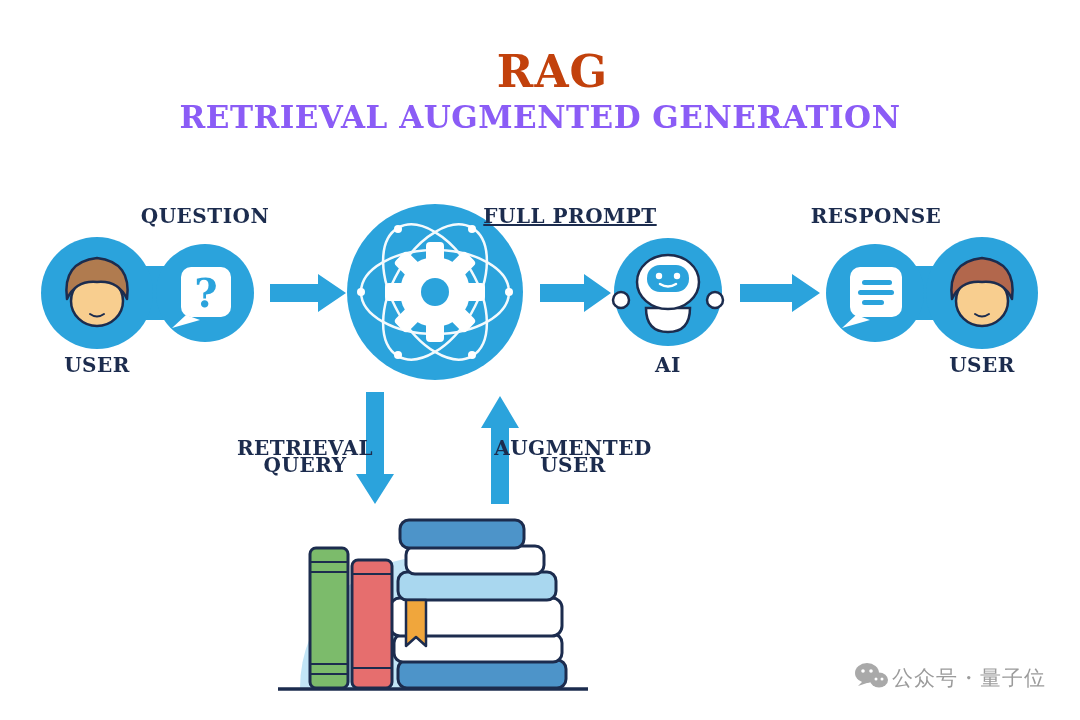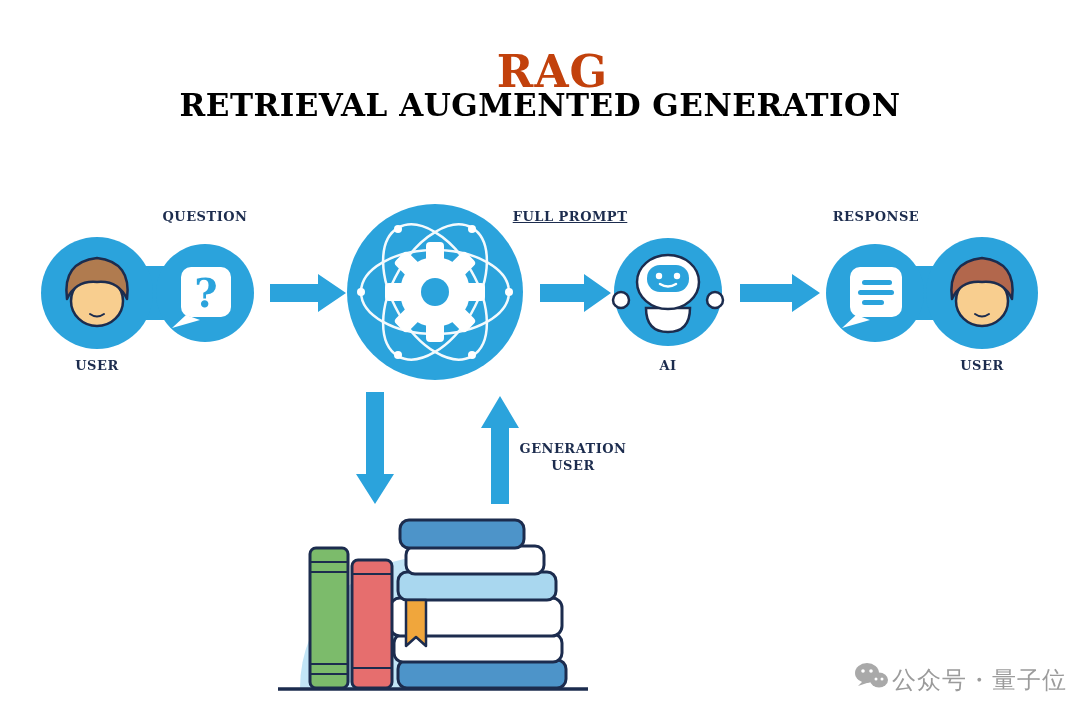--- a/index.html
+++ b/index.html
@@ -17,51 +17,51 @@
     left: 0; right: 0; top: 46px;
     text-align: center;
     font-size: 44px;
     font-weight: bold;
     color: #c2410c;
     letter-spacing: 1px;
     margin-left: 25px;
   }
   .subtitle {
     position: absolute;
-    left: 0; right: 0; top: 87px;
+    left: 0; right: 0; top: 99px;
     text-align: center;
     font-size: 31px;
     font-weight: bold;
-    color: #000000;
+    color: #8b5cf6;
     letter-spacing: 0.5px;
   }
   svg.art { position: absolute; left: 0; top: 0; }
   .lbl {
     position: absolute;
     transform: translateX(-50%);
-    font-size: 13px;
+    font-size: 20px;
     font-weight: bold;
     color: #1C2C4E;
     letter-spacing: 0.5px;
     white-space: nowrap;
     text-align: center;
     line-height: 17px;
   }
   .qmark {
     position: absolute;
     left: 206px; top: 292px;
     transform: translate(-50%, -50%);
     font-size: 40px;
     font-weight: bold;
     color: #2BA3DC;
   }
   .watermark-text {
     position: absolute;
     left: 892px; top: 664px;
-    font-size: 24px;
+    font-size: 21px;
     color: #9B9B9B;
     letter-spacing: 1px;
     font-family: "DejaVu Sans", sans-serif;
   }
 </style>
 </head>
 <body>
 
 <div class="stage">
 
@@ -196,21 +196,25 @@
     </g>
   </svg>
 
   <div class="lbl" style="left:205px; top:208px;">QUESTION</div>
   <div class="lbl" style="left:97px; top:357px;">USER</div>
   <div class="lbl" style="left:570px; top:208px;text-decoration:underline;">FULL PROMPT</div>
   <div class="lbl" style="left:668px; top:357px;">AI</div>
   <div class="lbl" style="left:876px; top:208px;text-align:center;">RESPONSE</div>
   <div class="lbl" style="left:982px; top:357px;">USER</div>
 
+  <div class="lbl" style="left:305px; top:440px;">
+    <div>RETRIEVAL</div>
+    <div>QUERY</div>
+  </div>
   <div class="lbl" style="left:573px; top:440px;">
-    <div>GENERATION</div>
+    <div>AUGMENTED</div>
     <div>USER</div>
   </div>
 
   <div class="qmark">?</div>
 
   <div class="watermark-text">公众号・量子位</div>
 </div>
 
 </body></html>

